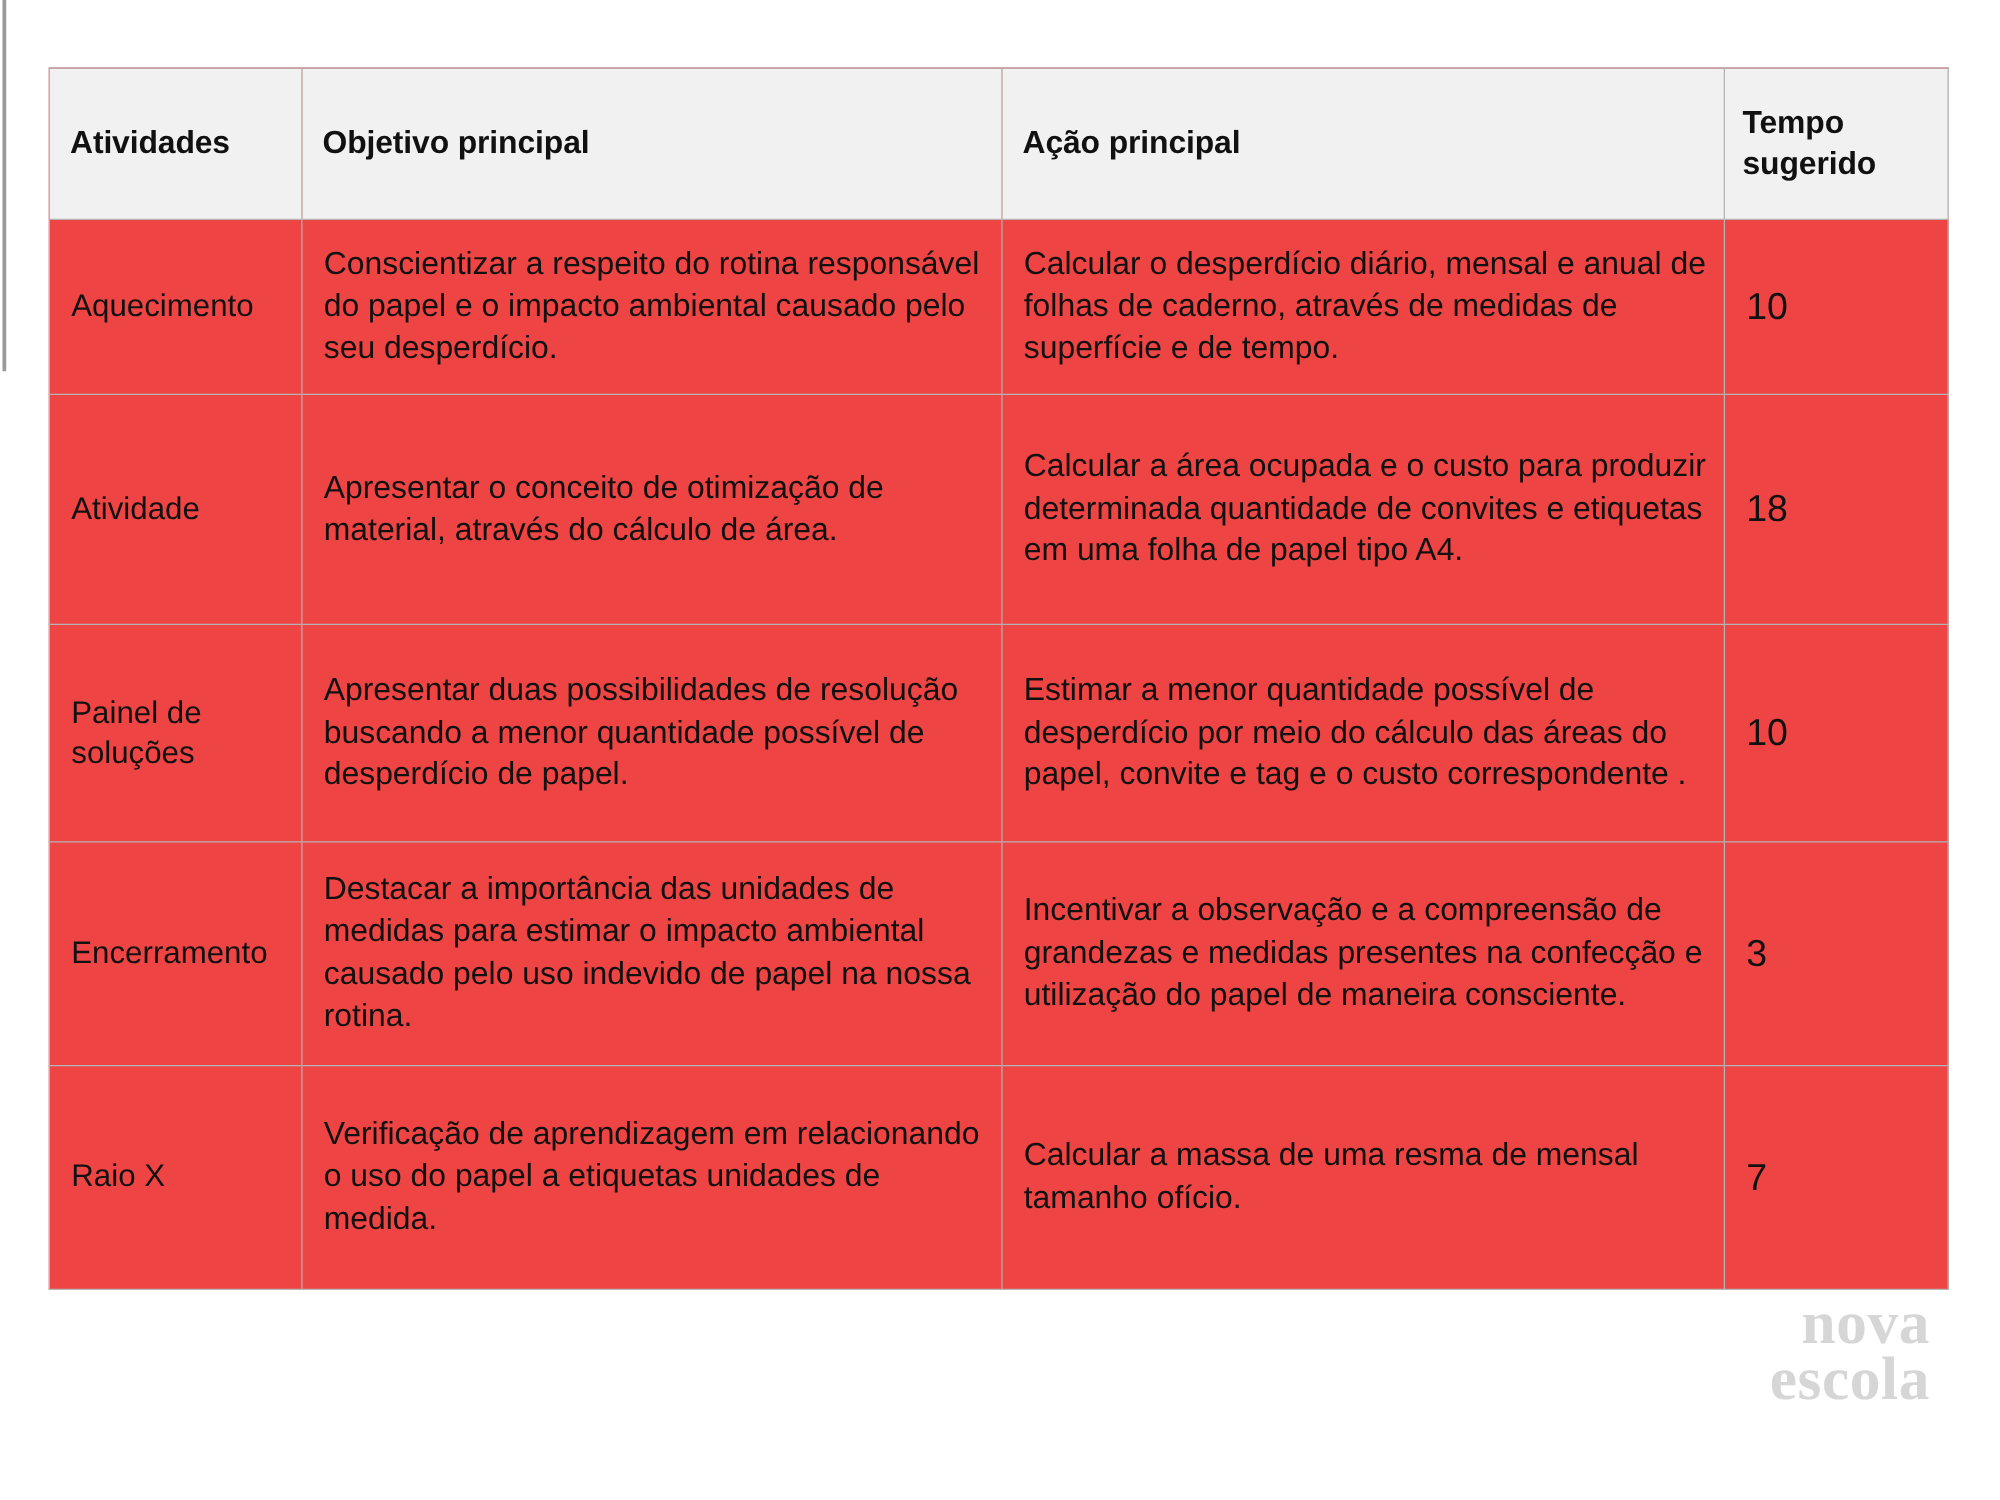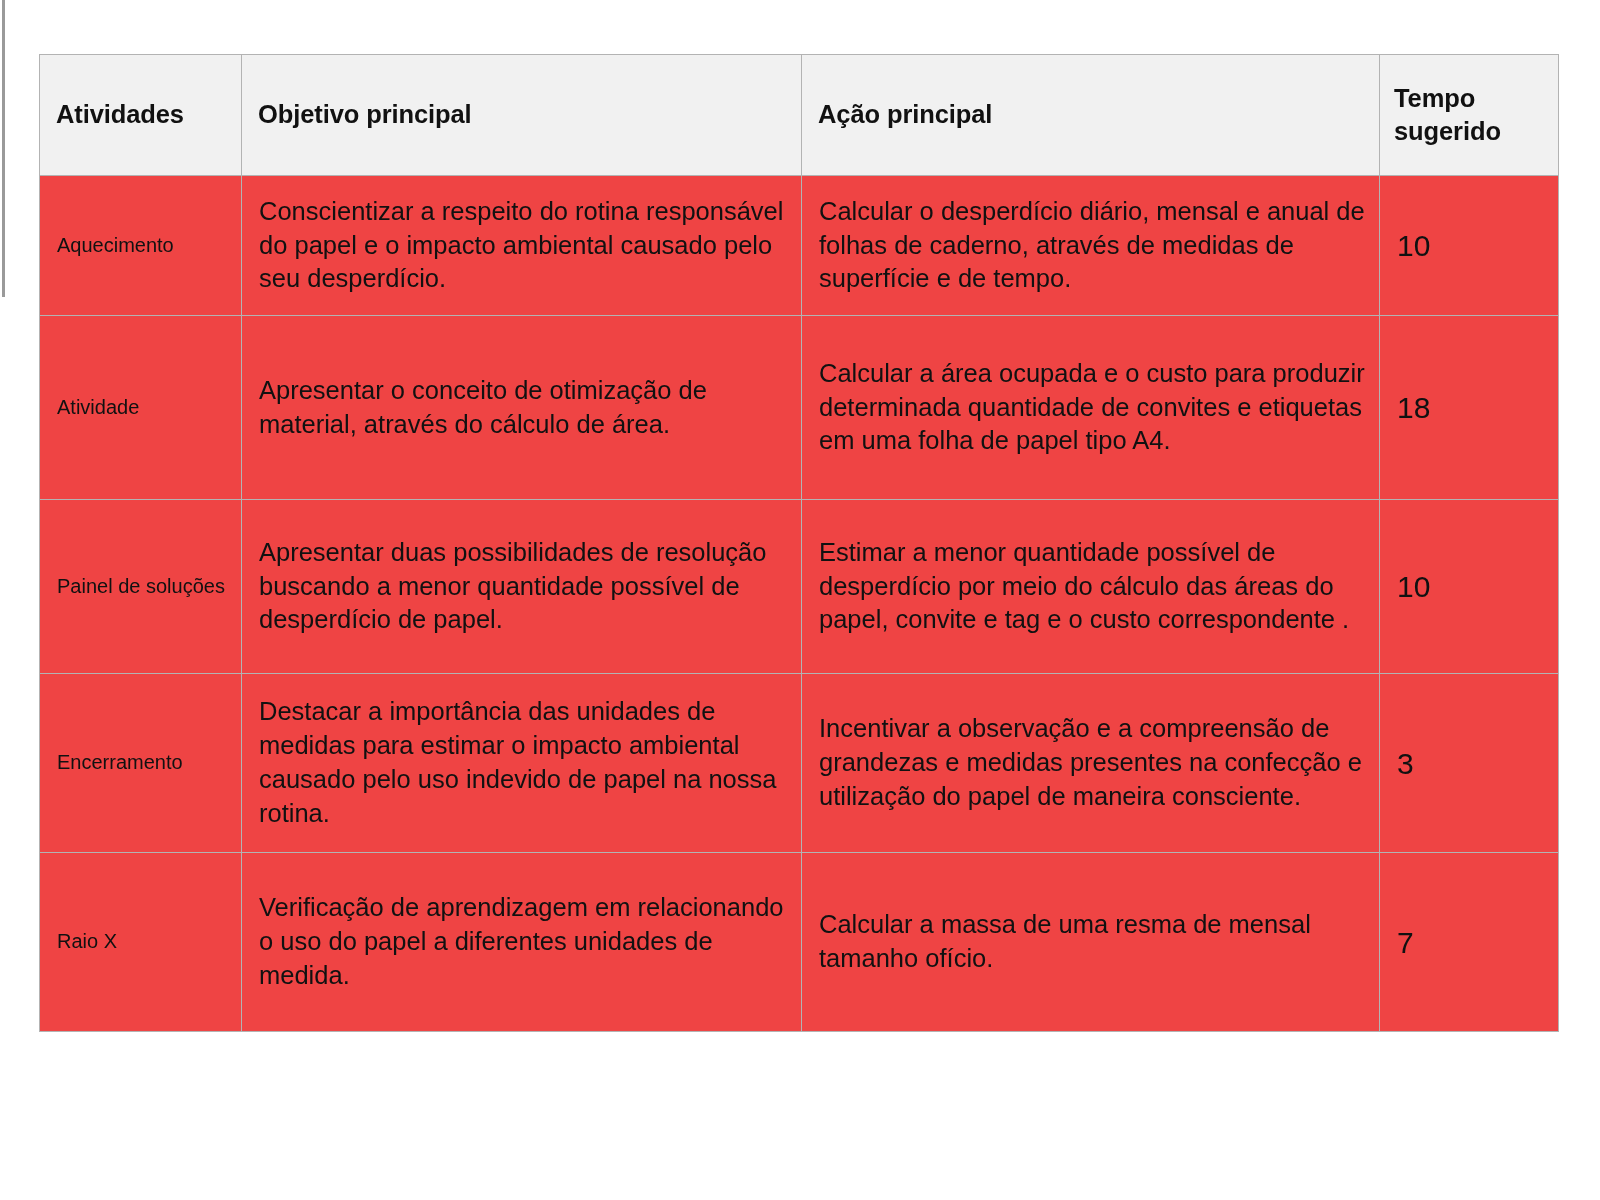--- a/index.html
+++ b/index.html
@@ -73,21 +73,21 @@
     font-size: 25.5px;
     letter-spacing: -0.1px;
   }
 
   table.activities thead th.th-tempo {
     padding-left: 14px;
     padding-right: 24px;
   }
 
   table.activities tbody td.cell-atividade {
-    font-size: 20px;
+    font-size: 25px;
     line-height: 1.26;
     padding-left: 17px;
     padding-right: 4px;
   }
 
   table.activities tbody td.cell-objetivo,
   table.activities tbody td.cell-acao {
     font-size: 25.5px;
     line-height: 1.33;
     padding-left: 17px;
@@ -166,22 +166,26 @@
           <td class="cell-tempo">10</td>
         </tr>
         <tr class="row-h-3">
           <td class="cell-atividade">Encerramento</td>
           <td class="cell-objetivo">Destacar a importância das unidades de medidas para estimar o impacto ambiental causado pelo uso indevido de papel na nossa rotina.</td>
           <td class="cell-acao">Incentivar a observação e a compreensão de grandezas e medidas presentes na confecção e utilização do papel de maneira consciente.</td>
           <td class="cell-tempo">3</td>
         </tr>
         <tr class="row-h-4">
           <td class="cell-atividade">Raio X</td>
-          <td class="cell-objetivo">Verificação de aprendizagem em relacionando o uso do papel a diferentes unidades de medida.</td>
+          <td class="cell-objetivo">Verificação de aprendizagem em relacionando o uso do papel a etiquetas unidades de medida.</td>
           <td class="cell-acao">Calcular a massa de uma resma de mensal tamanho ofício.</td>
           <td class="cell-tempo">7</td>
         </tr>
       </tbody>
     </table>
   </div>
 
+  <div class="brand-logo">
+    <span class="line1">nova</span>
+    <span class="line2">escola</span>
+  </div>
 
 </div>
 
 </body></html>

